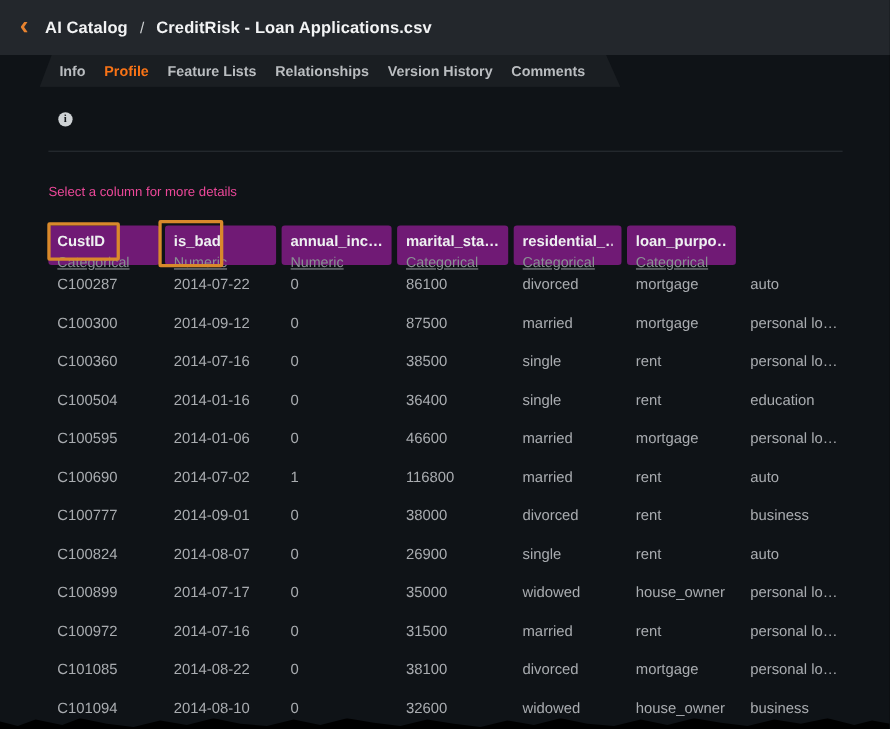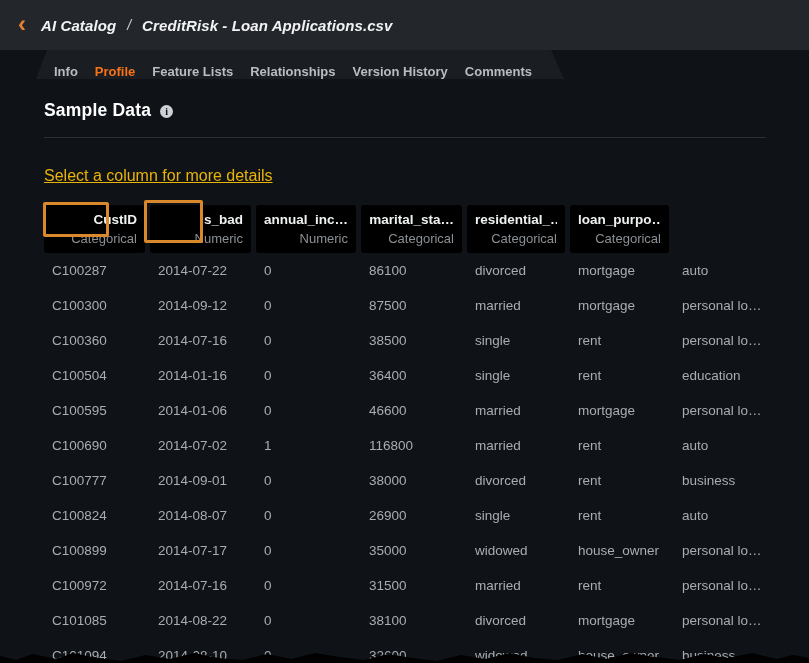--- a/index.html
+++ b/index.html
@@ -21,55 +21,55 @@
   .back-btn .chev {
     color:#e8832f; font-size:24px; font-weight:700; line-height:1; margin-top:-3px;
   }
   .crumb { font-size:15px; font-weight:700; color:#f2f3f4; letter-spacing:.1px; }
   .crumb-sep { font-size:14px; font-weight:400; color:#cdd0d2; margin:0 11px; }
   
   .tabstrip {
     position:absolute; top:50px; left:36px; width:528px; height:29px;
     background:#1a1e22;
     clip-path:polygon(11px 0, calc(100% - 13px) 0, 100% 100%, 0 100%);
-    display:flex; align-items:flex-end; padding-left:18px; gap:17px;
+    display:flex; align-items:center; padding-left:18px; gap:17px;
   }
   .tab { font-size:13px; font-weight:700; color:#babdc0; cursor:pointer; white-space:nowrap; }
   .tab.active { color:#f97316; }
   
   .section-title {
     position:absolute; left:44px; top:100px; display:flex; align-items:center;
     font-size:17.5px; font-weight:700; color:#ffffff; letter-spacing:.2px;
   }
   .info-icon {
     width:13px; height:13px; border-radius:50%; background:#ced2d5;
     color:#13171b; font-size:10px; font-weight:700; line-height:13px;
     display:inline-block; text-align:center; margin-left:9px; margin-top:2px;
     font-family:"Liberation Serif", serif; cursor:pointer;
   }
   .divider {
     position:absolute; left:44px; top:137px; width:722px; height:1px; background:#2a2f34;
   }
   .hint {
-    position:absolute; left:44px; top:167px; font-size:16px; color:#eab308;text-decoration:underline;
+    position:absolute; left:44px; top:167px; font-size:12px; color:#ec4899;
   }
   
   .table { position:absolute; left:44px; top:205px; width:727px; }
   .grid-row {
     display:grid;
     grid-template-columns:106px 106px 105px 106px 103px 104px 97px;
   }
   .hcell {
-    position:relative; margin-right:5px; height:48px;
-    background:#000000; border-radius:3px; padding:7px 8px 0 8px; cursor:pointer;text-align:right;
+    position:relative; margin-right:5px; height:36px;
+    background:#701a75; border-radius:3px; padding:7px 8px 0 8px; cursor:pointer;
   }
   .hname {
     font-size:13.5px; font-weight:700; color:#eef0f1; white-space:nowrap; overflow:hidden;
   }
-  .htype { font-size:13px; color:#8b9094; margin-top:4px; white-space:nowrap; overflow:hidden; }
+  .htype { font-size:13px; color:#8b9094; margin-top:4px; white-space:nowrap; overflow:hidden;text-decoration:underline; }
   .hl-box {
     position:absolute; border:3px solid #d9892b; border-radius:2px; pointer-events:none;
   }
   .hl-custid { left:-1px; top:-3px; width:66px; height:35px; }
   .hl-isbad  { left:-6px; top:-5px; width:59px; height:43px; }
   .trow { height:35px; align-items:center; }
   .tcell {
     padding-left:8px; font-size:13.5px; color:#a9acb0;
     white-space:nowrap; overflow:hidden;
   }
@@ -85,38 +85,37 @@
 </style>
 </head>
 <body>
 
 <div class="screen">
 
   <header class="topbar">
     <div class="back-btn">
       <span class="chev">‹</span>
     </div>
-    <nav style="display:flex;align-items:flex-start;font-style:italic;">
+    <nav style="display:flex;align-items:flex-start;">
       <span class="crumb">AI Catalog</span>
       <span class="crumb-sep">/</span>
       <span class="crumb">CreditRisk - Loan Applications.csv</span>
     </nav>
   </header>
 
   <div class="tabstrip">
     <span class="tab">Info</span>
     <span class="tab active">Profile</span>
     <span class="tab">Feature Lists</span>
     <span class="tab">Relationships</span>
     <span class="tab">Version History</span>
     <span class="tab">Comments</span>
   </div>
 
   <div class="section-title">
-    <span>Sample Data</span>
     <span class="info-icon">i</span>
   </div>
   <div class="divider"></div>
   <div class="hint">Select a column for more details</div>
 
   <div class="table">
 
     <div class="grid-row">
       <div class="hcell">
         <div class="hname">CustID</div>

